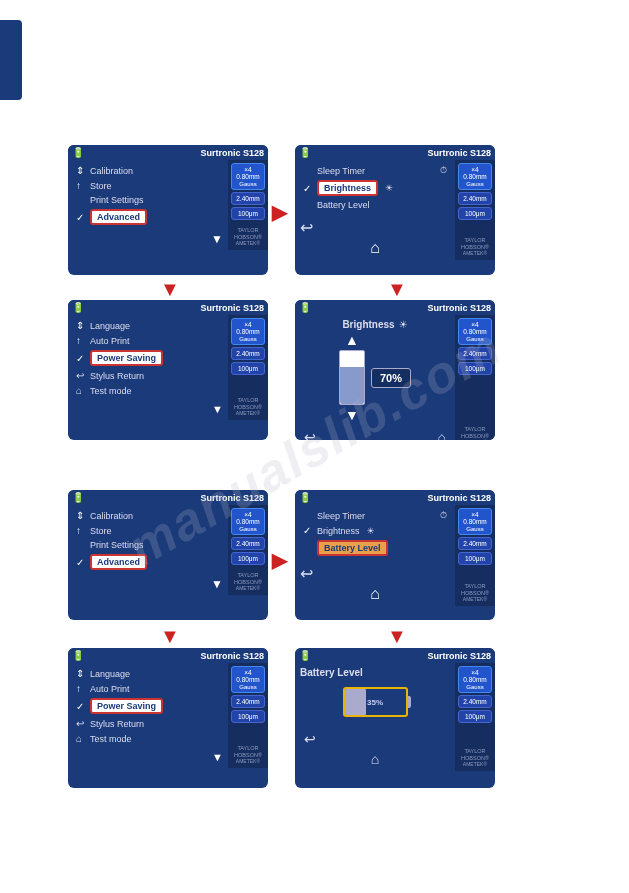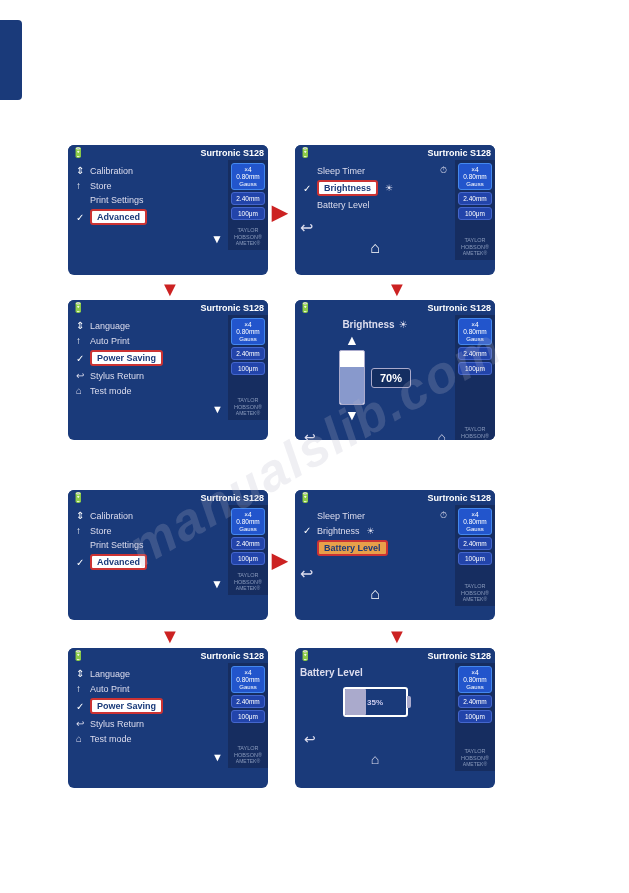--- a/index.html
+++ b/index.html
@@ -399,21 +399,21 @@
 
 <div class="device-panel" style="left:295px; top:648px; width:200px; height:140px;">
   <div class="panel-header">
     <span style="font-size:10px;">🔋</span>
     <span style="font-size:9px; color:#fff; font-weight:bold;">Surtronic S128</span>
   </div>
   <div style="display:flex; flex:1;">
     <div style="flex:1; padding:4px 5px; background:#1a3a7a; display:flex; flex-direction:column; align-items:center; gap:4px;">
       <div style="color:#dde; font-size:10px; font-weight:bold; align-self:flex-start;">Battery Level</div>
       <div style="display:flex; flex-direction:column; align-items:center; gap:5px; margin-top:5px;">
-        <div style="width:65px; height:30px; border:2px solid #ffffff; border-radius:3px; position:relative; background:transparent; overflow:visible;">
+        <div style="width:65px; height:30px; border:2px solid #eab308; border-radius:3px; position:relative; background:transparent; overflow:visible;">
           <div style="position:absolute; right:-5px; top:50%; transform:translateY(-50%); width:4px; height:12px; background:#aac; border-radius:0 2px 2px 0;"></div>
           <div style="height:100%; width:35%; background:#aac; border-radius:1px;"></div>
           <div style="position:absolute; top:50%; left:50%; transform:translate(-50%,-50%); color:#cce; font-size:8px; font-weight:bold; white-space:nowrap;">35%</div>
         </div>
       </div>
       <div style="display:flex; width:100%; justify-content:flex-start; padding:0 4px; margin-top:10px;">
         <span style="color:#dde; font-size:14px;">↩</span>
       </div>
       <div style="display:flex; width:100%; justify-content:center; padding:0 4px;">
         <span style="color:#dde; font-size:14px;">⌂</span>

